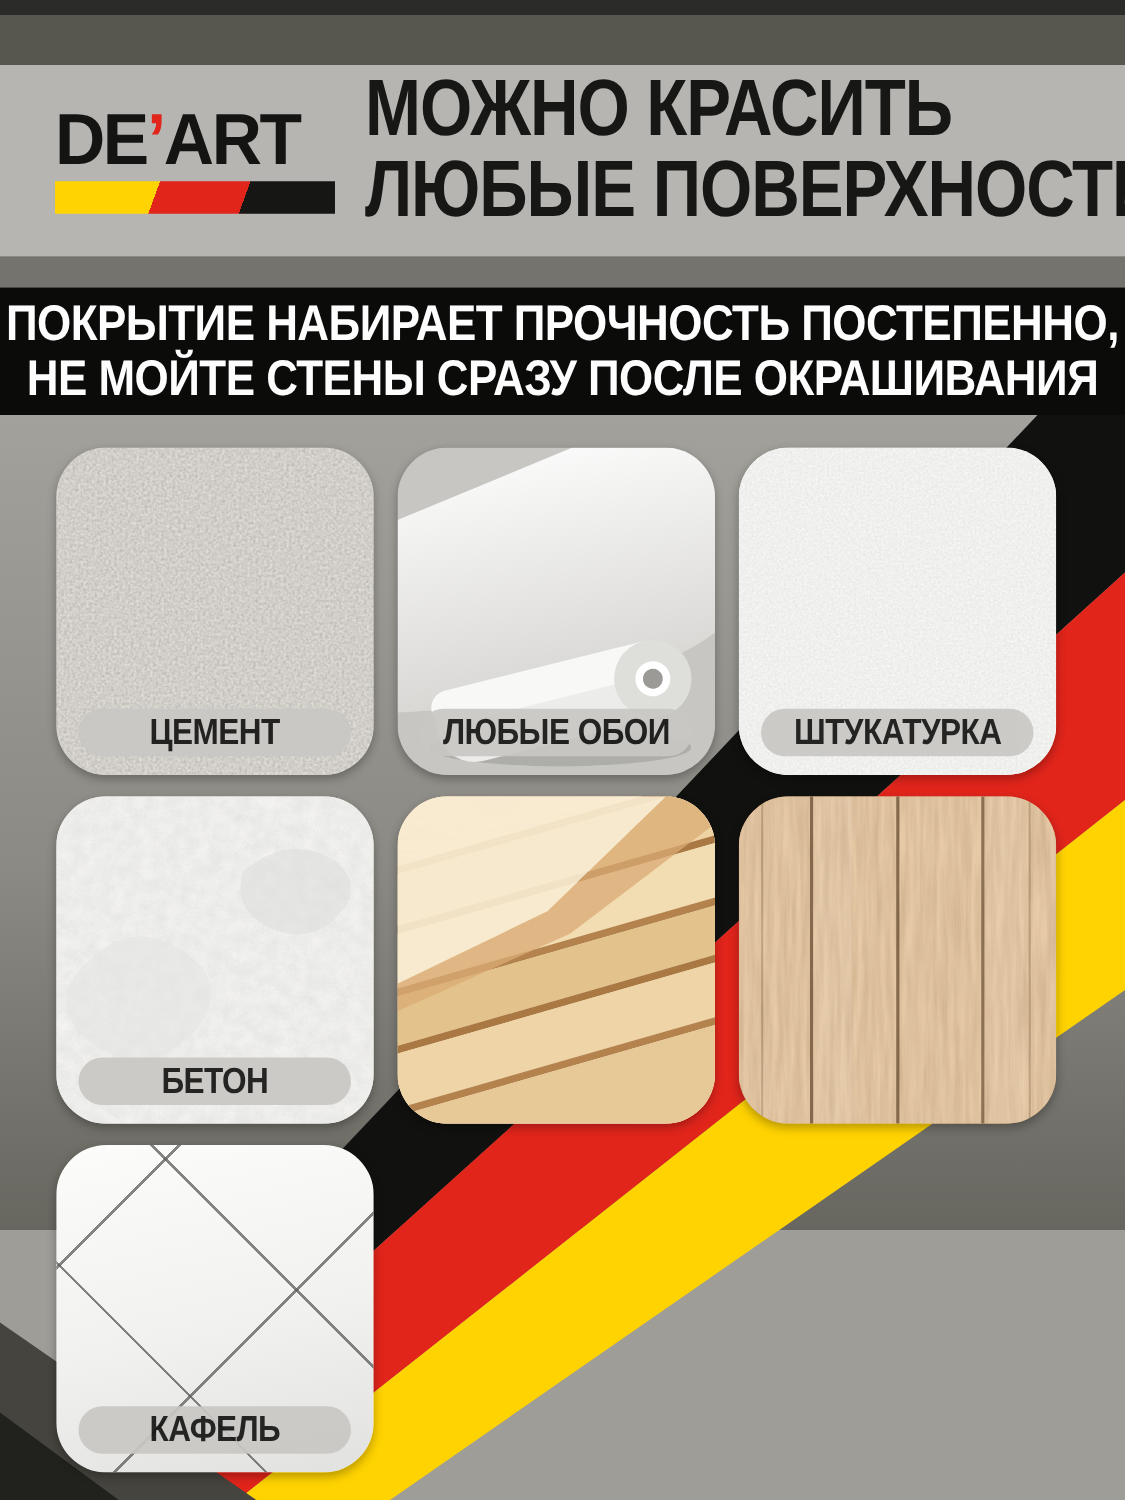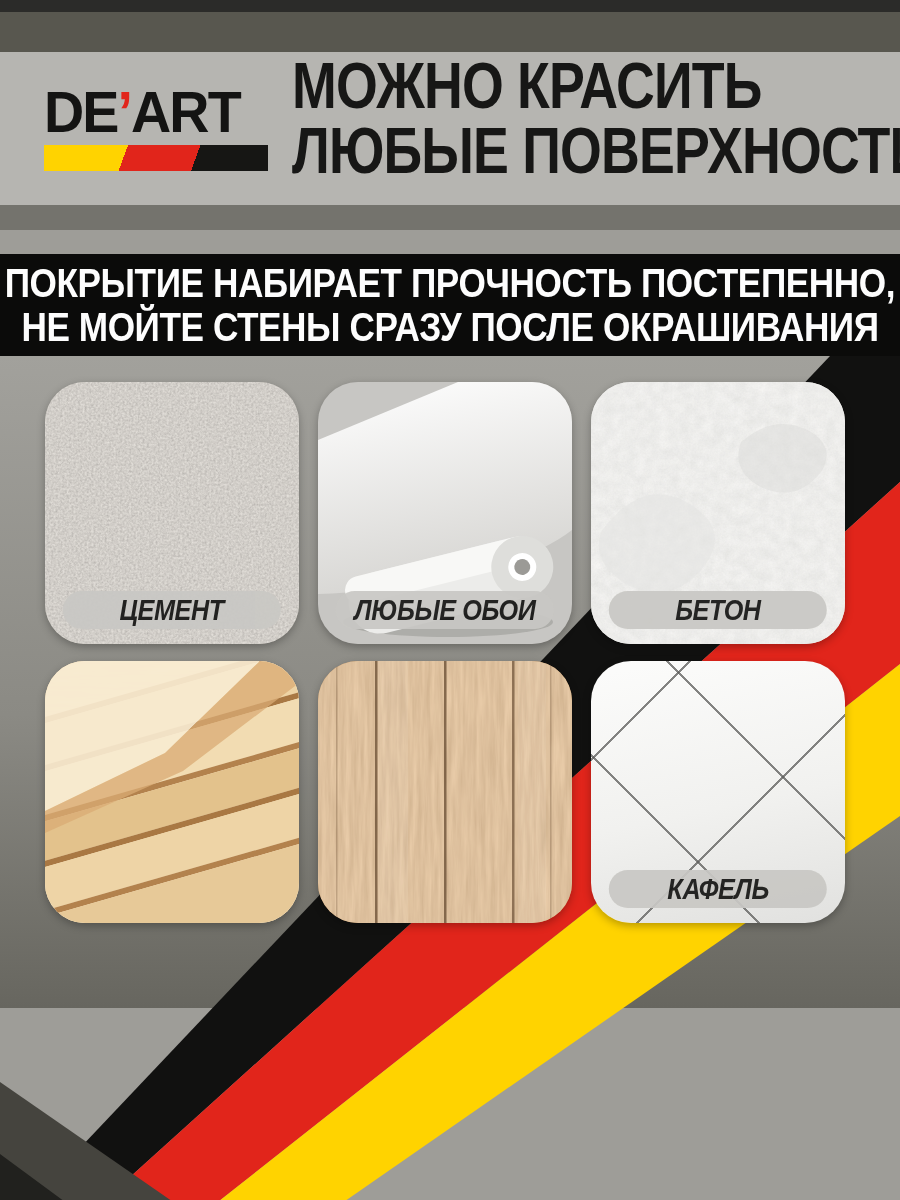--- a/index.html
+++ b/index.html
@@ -21,26 +21,26 @@
      background:linear-gradient(110deg,var(--accent-yellow,#ffd300) 0 36%,var(--accent-red,#e1251b) 36% 67%,#161614 67% 100%);}
 
   
   .title{position:absolute;left:292px;top:2px;margin:0;color:#171716;
          font-size:64px;line-height:65px;font-weight:900;letter-spacing:-1px;
          transform:scaleX(.84);transform-origin:0 0;white-space:nowrap;}
   .title span{display:block;}
 
   
   .banner{height:102px;background:var(--ink,#0b0b0a);display:flex;flex-direction:column;
-          align-items:center;justify-content:center;margin-top:24px;}
+          align-items:center;justify-content:center;}
   .banner div{color:#fdfdfd;font-size:40px;line-height:44px;font-weight:900;
               transform:scaleX(.88);transform-origin:50% 50%;white-space:nowrap;letter-spacing:-.5px;}
 
   
-  .main{position:relative;height:652px;background:linear-gradient(#a2a19c,#8b8a84 55%,#67665f);font-style:italic;}
+  .main{position:relative;height:652px;background:linear-gradient(#a2a19c,#8b8a84 55%,#67665f);}
   .deco{position:absolute;inset:0;z-index:0;}
   .grid{position:absolute;top:26px;left:45px;z-index:1;display:grid;
         grid-template-columns:repeat(3,254px);grid-auto-rows:262px;column-gap:19px;row-gap:17px;}
 
   .tile{position:relative;border-radius:40px;overflow:hidden;box-shadow:0 3px 8px rgba(0,0,0,.28);}
   .tile svg.texture, .tile .texture{position:absolute;inset:0;width:100%;height:100%;}
 
   
   .pill{position:absolute;left:50%;bottom:15px;transform:translateX(-50%);
         width:86%;height:38px;border-radius:19px;background:var(--pill-bg,#c9c8c4);opacity:.93;
@@ -194,20 +194,29 @@
             <circle cx="206" cy="201" r="31" fill="#dededb"></circle>
             <circle cx="206" cy="201" r="14" fill="#ffffff"></circle>
             <circle cx="206" cy="201" r="8" fill="#9b9a96"></circle>
           </g>
         </svg>
         <div class="pill">
             <span class="pill-text">ЛЮБЫЕ ОБОИ</span>
           </div>
       </div>
 
+      <div class="tile">
+        <svg class="texture" viewBox="0 0 254 262" preserveAspectRatio="none">
+          <rect width="254" height="262" fill="#e9e9e7"></rect>
+          <rect width="254" height="262" filter="url(#f-stucco)"></rect>
+        </svg>
+        <div class="pill">
+            <span class="pill-text">ШТУКАТУРКА</span>
+          </div>
+      </div>
 
       <div class="tile">
         <svg class="texture" viewBox="0 0 254 262" preserveAspectRatio="none">
           <rect width="254" height="262" fill="#d9d9d6"></rect>
           <rect width="254" height="262" filter="url(#f-concrete)"></rect>
           <rect width="254" height="262" filter="url(#f-stucco)" opacity="0.35"></rect>
           <path d="M10,150 q40,-55 85,-30 q45,25 20,62 q-35,45 -80,20 q-35,-22 -25,-52Z" fill="#e4e4e1" opacity="0.55"></path>
           <path d="M150,60 q35,-30 70,-10 q25,16 10,40 q-25,32 -62,14 q-28,-16 -18,-44Z" fill="#dcdcd9" opacity="0.5"></path>
         </svg>
         <div class="pill">

